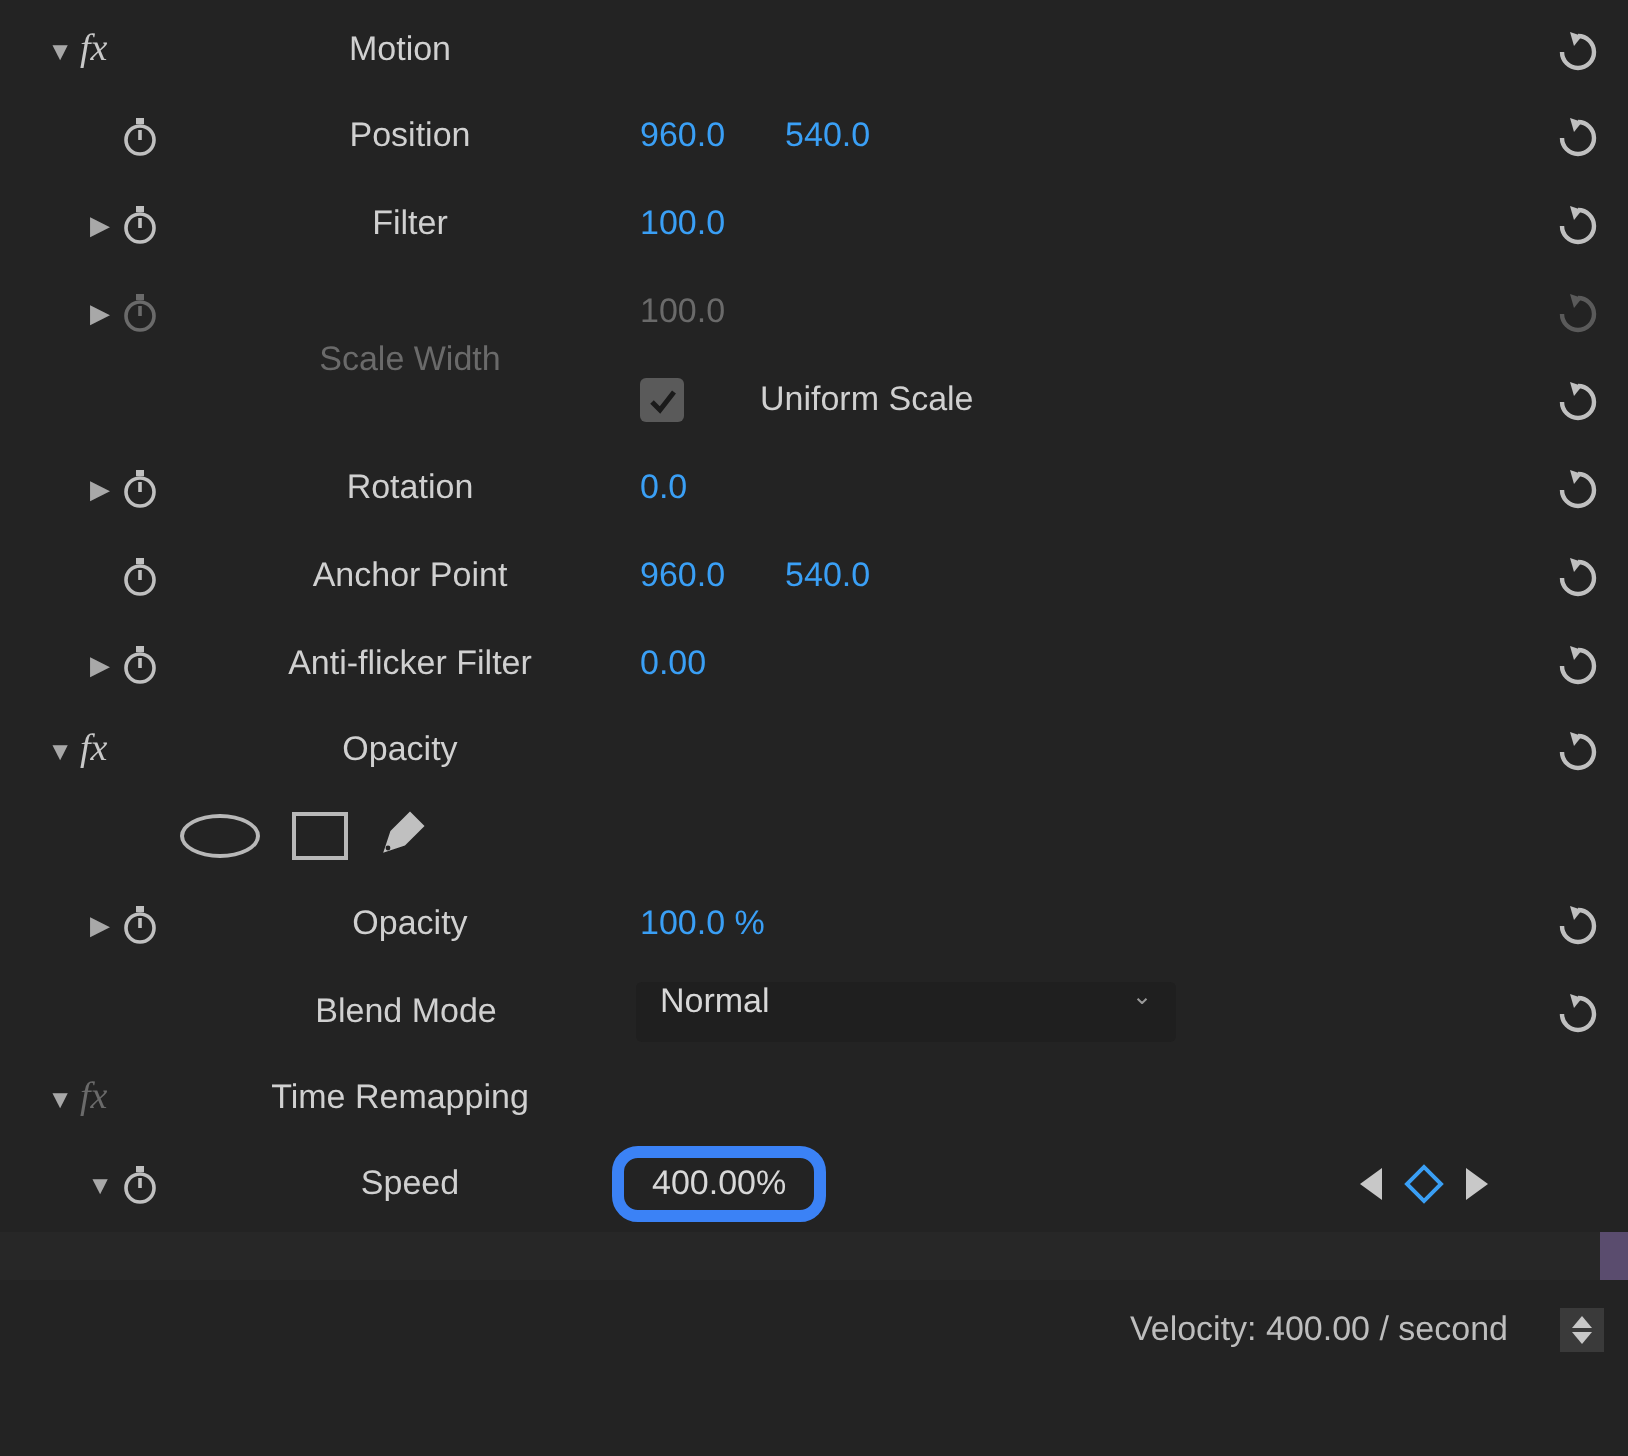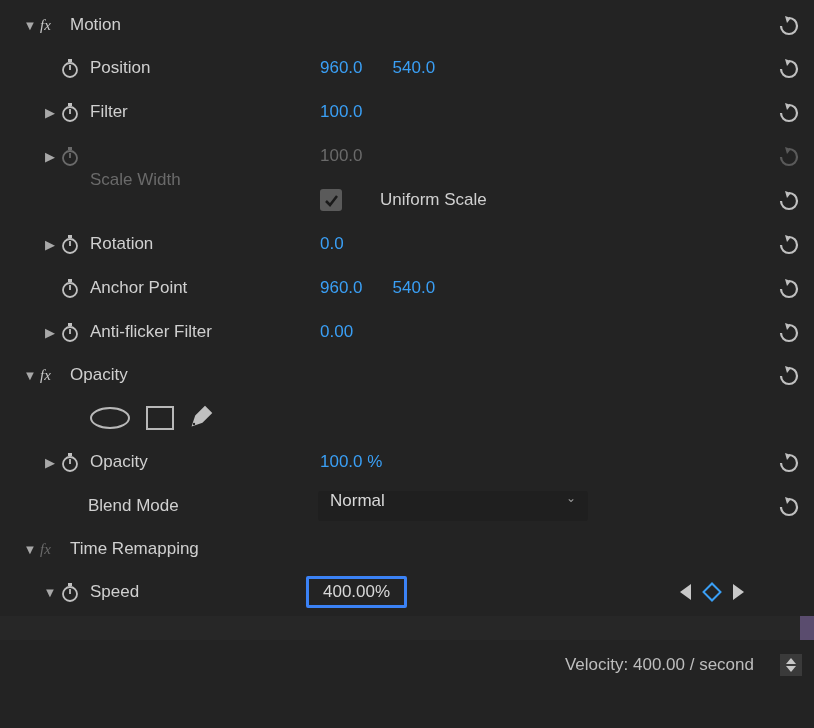--- a/index.html
+++ b/index.html
@@ -39,21 +39,21 @@
     }
     .empty-disclosure {
       width: 20px;
     }
     .indent-lvl1 {
       padding-left: 40px;
     }
     .fx-icon {
       font-style: italic;
       font-family: Georgia, serif;
-      font-size: 15px;
+      font-size: 19px;
       color: #c8c8c8;
       width: 30px;
       display: flex;
       align-items: center;
     }
     .fx-icon.dim {
       color: #6a6a6a;
     }
     .stopwatch {
       width: 30px;
@@ -63,20 +63,21 @@
     }
     .stopwatch svg {
       width: 20px;
       height: 20px;
     }
     .stopwatch.dim svg { opacity: 0.45; }
     .label {
       color: #d0d0d0;
       flex: 0 0 auto;
       width: 260px;
+      text-align: center;
     }
     .label.dim {
       color: #6a6a6a;
       margin-top: 48px;
     }
     .label-indent {
       margin-left: 28px;
     }
     .value-area {
       display: flex;
@@ -88,22 +89,22 @@
       cursor: ew-resize;
       margin-right: 30px;
     }
     .value.dim {
       color: #6a6a6a;
     }
     .value.white {
       color: #d8d8d8;
     }
     .value.boxed {
-      border: 3px solid #3b82f6;
-      border-radius: 2px;
+      border: 6px solid #3b82f6;
+      border-radius: 13px;
       padding: 3px 14px;
       margin-left: -14px;
     }
     .checkbox {
       width: 22px;
       height: 22px;
       background: #5a5a5a;
       border-radius: 3px;
       display: flex;
       align-items: center;

